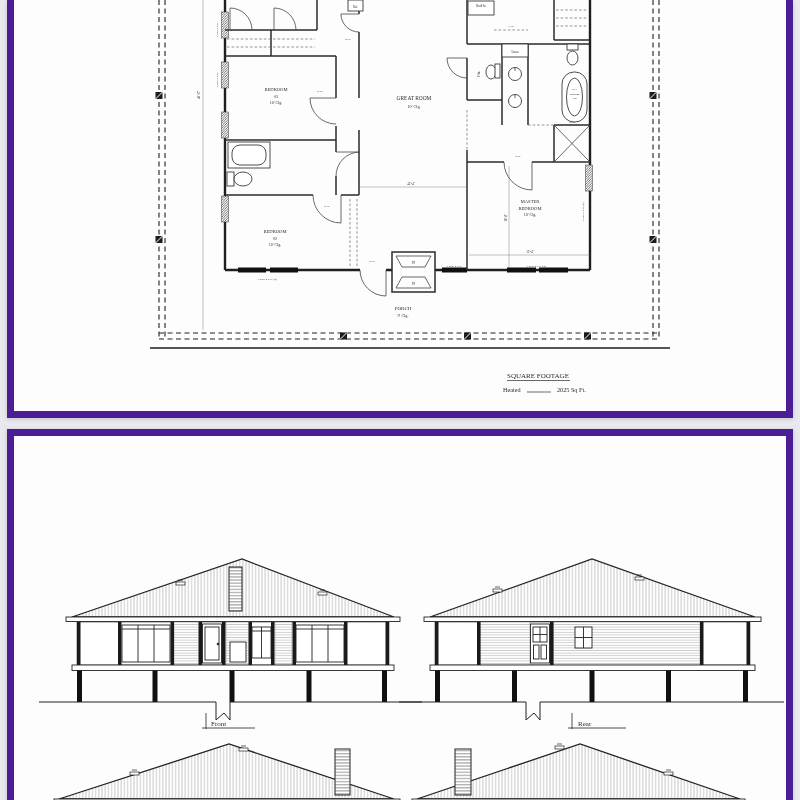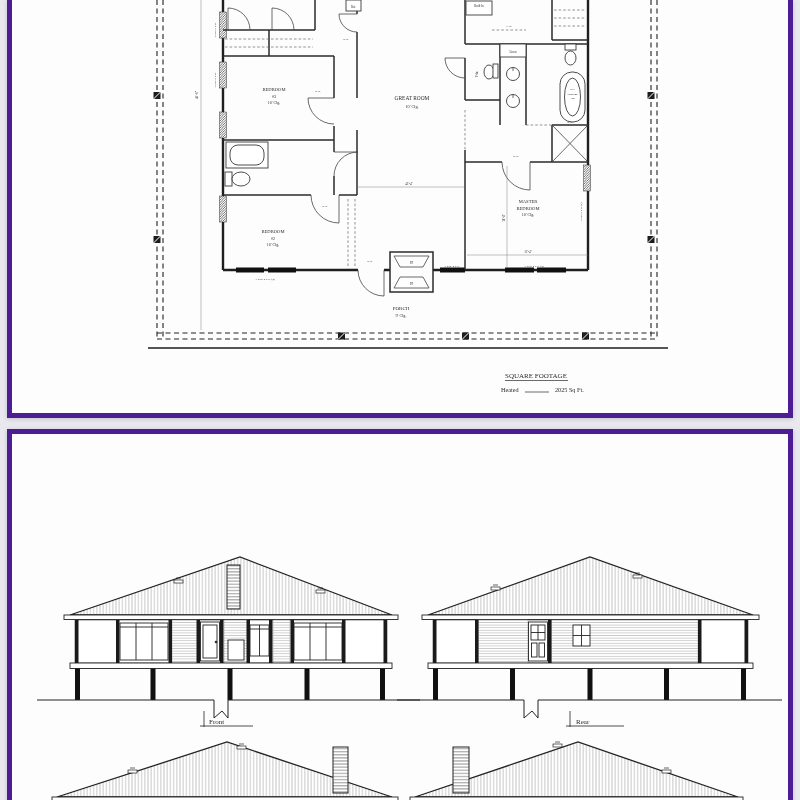--- a/index.html
+++ b/index.html
@@ -3,21 +3,21 @@
 <meta charset="utf-8">
 <style>
   html,body{margin:0;padding:0;}
   body{
     width:800px;height:800px;position:relative;overflow:hidden;
     background:#e8e8ee;
     font-family:"Liberation Serif", serif;
   }
   .page{
     position:absolute;left:7px;width:786px;background:#fdfdfd;
-    border:5px solid #4c1d95;box-shadow:0 1px 4px rgba(50,50,70,.22);
+    border:7px solid #4c1d95;box-shadow:0 1px 4px rgba(50,50,70,.22);
     box-sizing:border-box;
   }
   #page1{top:0;height:418px;border-top:none;text-align:center;}
   #page2{top:429px;height:372px;border-bottom:none;}
   svg{display:block;}
   text{fill:#2a2a2a;font-family:"Liberation Serif", serif;}
   .wall{stroke:#1f1f1f;stroke-width:2.4;fill:none;}
   .iwall{stroke:#2b2b2b;stroke-width:1.5;fill:none;}
   .thin{stroke:#444;stroke-width:.8;fill:none;}
   .dim{stroke:#777;stroke-width:.45;fill:none;}

